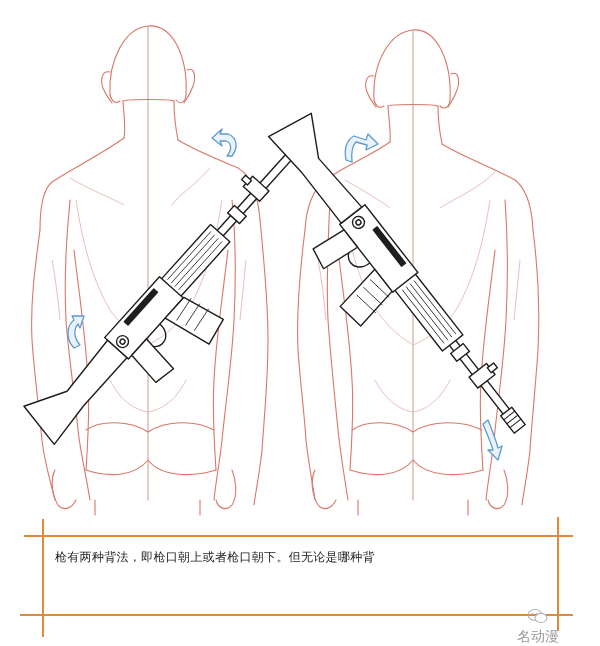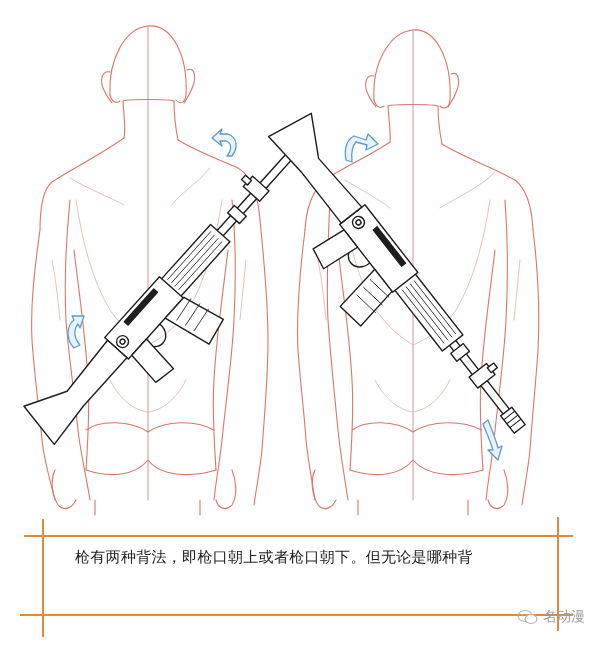--- a/index.html
+++ b/index.html
@@ -1,25 +1,25 @@
 <!DOCTYPE html>
 <html><head>
 <meta charset="utf-8">
 <style>
   html, body { margin:0; padding:0; background:#ffffff; }
   body { width:600px; height:646px; position:relative; overflow:hidden;
          font-family:"DejaVu Sans", sans-serif; }
   .illustration { position:absolute; left:0; top:0; width:600px; height:520px; }
   .frame-line { position:absolute; background:#e08a3a; }
   .caption { position:absolute; left:55px; top:543px; width:500px;
-             font-family:"DejaVu Sans", sans-serif; font-size:15px; line-height:28px;
-             color:#222; letter-spacing:0.3px;margin-left:20px; }
+             font-family:"DejaVu Sans", sans-serif; font-size:12px; line-height:28px;
+             color:#222; letter-spacing:0.3px; }
   .caption div { white-space:nowrap; }
   .watermark { position:absolute; left:517px; top:608px; display:flex; align-items:center; gap:4px;
-               color:#9a9a9a; font-size:14px; font-family:"DejaVu Sans", sans-serif; }
+               color:#9a9a9a; font-size:14px; font-family:"DejaVu Sans", sans-serif;flex-direction:column; }
   .watermark svg { display:block; }
 </style>
 </head>
 <body>
 
 <svg class="illustration" viewBox="0 0 600 520" xmlns="http://www.w3.org/2000/svg">
 
   <g fill="none" stroke="#d9776a" stroke-width="1.1" stroke-linecap="round" stroke-linejoin="round">
 
     <path d="M110,95 C108,60 125,28 148,26 C172,24 188,55 186,95 C185,103 180,105 176,100"></path>

